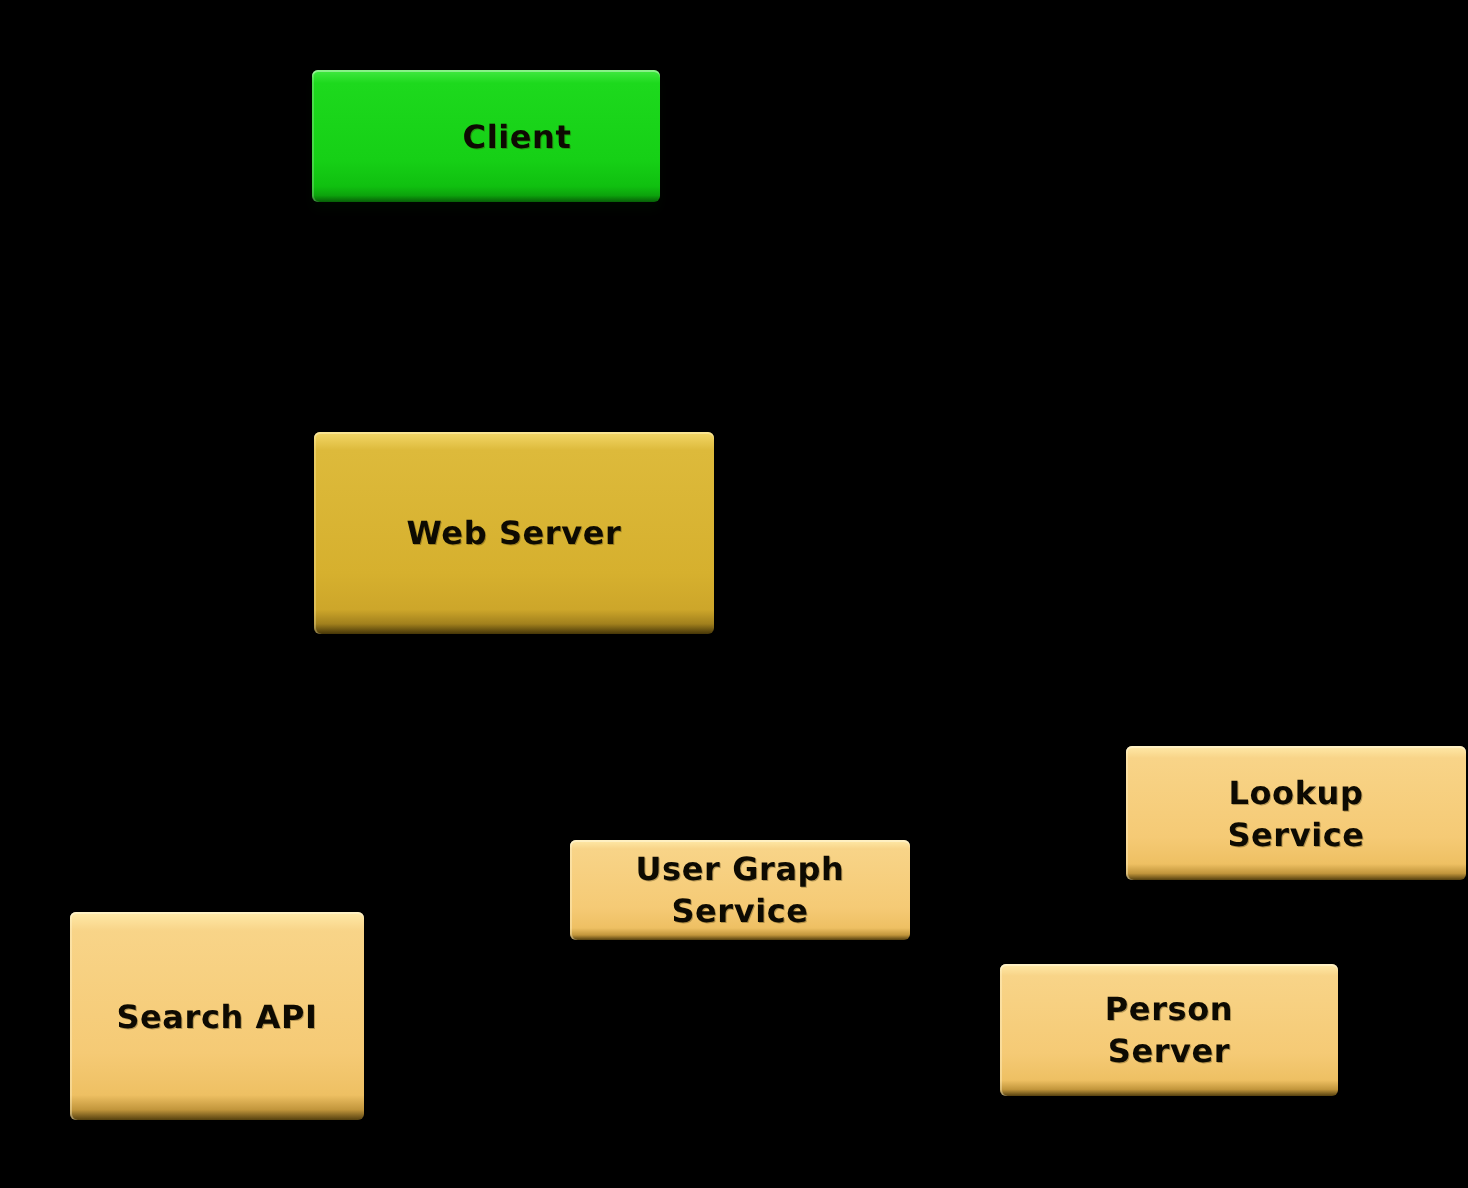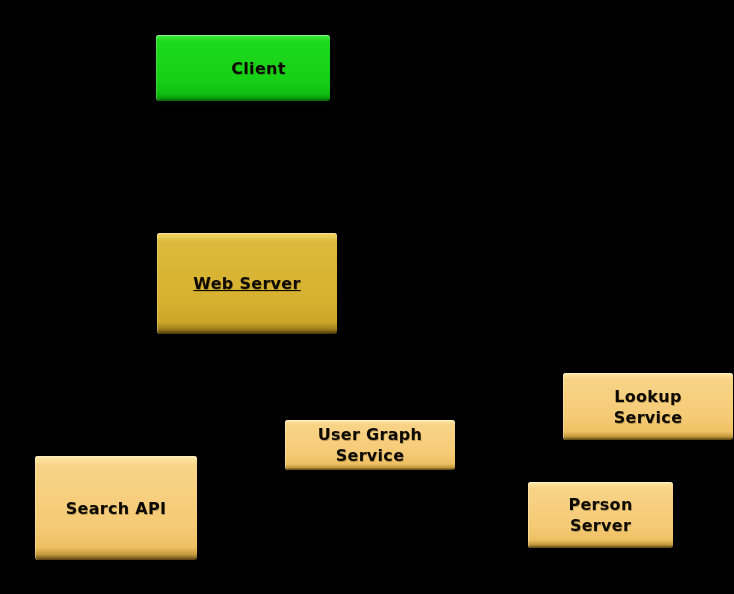--- a/index.html
+++ b/index.html
@@ -52,25 +52,25 @@
   
   .node-tan {
     background: linear-gradient(180deg,
       #ffeaa9 0%, #f8d488 9%, #f5ca75 68%, #eec063 88%, #c2963c 95%, #55400f 100%);
     box-shadow: inset 0 1px 0 rgba(255,246,214,0.6),
                 inset 1px 0 0 rgba(255,246,214,0.38),
                 0 4px 6px rgba(0,0,0,0.9);
   }
   
   .n-client      { left: 156px; top: 35px;  width: 174px; height: 66px; padding-left: 31px;  }
-  .n-web-server  { left: 157px; top: 233px; width: 180px; height: 101px; text-decoration: underline; }
-  .n-search-api  { left: 35px;  top: 456px; width: 162px; height: 104px; }
+  .n-web-server  { left: 157px; top: 216px; width: 200px; height: 101px; }
+  .n-search-api  { left: 35px;  top: 456px; width: 147px; height: 104px; }
   .n-user-graph  { left: 285px; top: 420px; width: 170px; height: 50px;  }
   .n-lookup      { left: 527px; top: 373px; width: 170px; height: 67px; margin-left: 36px;  }
-  .n-person      { left: 528px; top: 482px; width: 145px; height: 66px;  }
+  .n-person      { left: 500px; top: 482px; width: 169px; height: 66px;  }
 </style>
 </head>
 <body>
 
 <div class="diagram">
 
   <div class="node node-green n-client">
     <span class="label">Client</span>
   </div>
 

